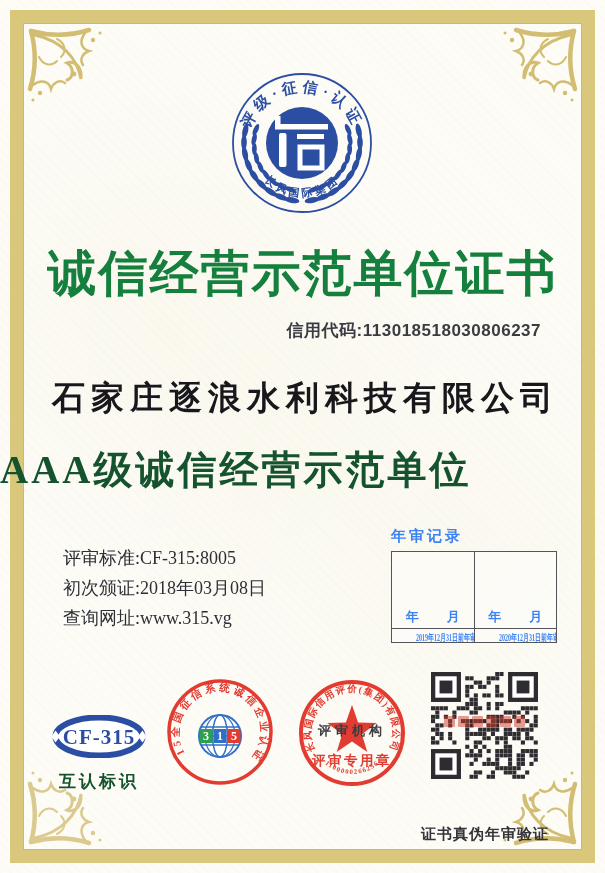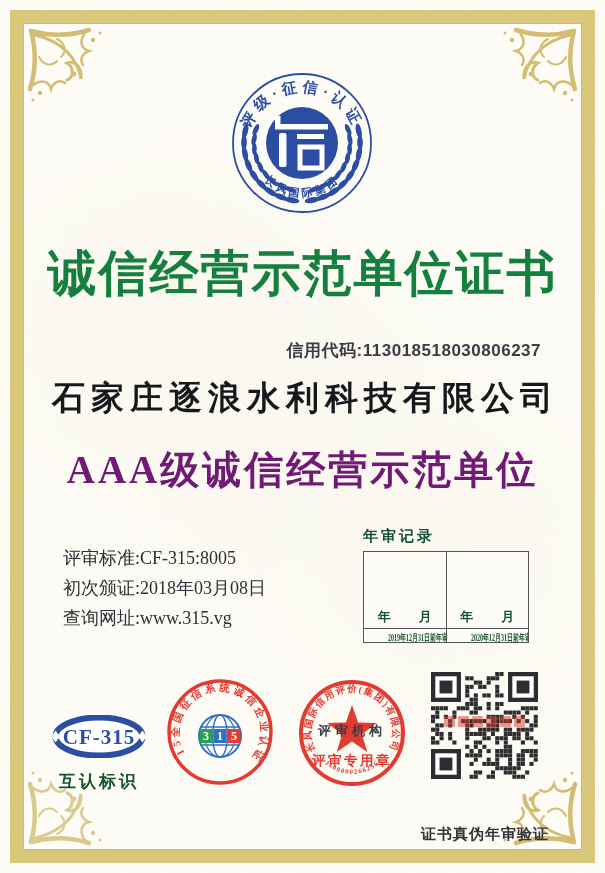--- a/index.html
+++ b/index.html
@@ -28,36 +28,36 @@
   svg text{font-family:"Liberation Serif",serif;}
 
   .title{
     position:absolute;top:241px;left:0;right:0;text-align:center;
     font-family:"Liberation Sans",sans-serif;font-weight:800;
     font-size:49px;letter-spacing:2px;color:#15803d;white-space:nowrap;
   }
   .credit{
     position:absolute;top:319px;right:64px;
     font-family:"Liberation Sans",sans-serif;font-weight:700;
-    font-size:17px;color:#3b3c43;letter-spacing:.5px;margin-top:20px;
+    font-size:17px;color:#3b3c43;letter-spacing:.5px;
   }
   .company{
     position:absolute;top:376px;left:0;right:0;text-align:center;
     font-family:"Liberation Sans",sans-serif;font-weight:800;
     font-size:33px;letter-spacing:6px;color:#17171c;white-space:nowrap;padding-left:6px;
   }
   .award{
-    position:absolute;top:443px;left:0;right:0;text-align:center;
-    font-weight:700;font-size:39px;letter-spacing:3px;color:#701a75;white-space:nowrap;
+    position:absolute;top:443px;left:0;right:0;text-align:left;
+    font-weight:700;font-size:39px;letter-spacing:3px;color:#14532d;white-space:nowrap;
   }
 
   .details{position:absolute;left:63px;top:543px;font-size:18px;font-weight:400;color:#2e2f36;line-height:30px;}
   .detail-row{white-space:nowrap;}
 
-  .review{position:absolute;left:363px;top:527px;color:#14532d;}
+  .review{position:absolute;left:391px;top:527px;color:#3b82f6;}
   .review-title{font-size:15px;font-weight:700;letter-spacing:3px;}
   .review-table{display:flex;width:164px;height:90px;border:1.5px solid #54545b;margin-top:5px;background:rgba(255,255,255,.4);}
   .review-cell{flex:1;position:relative;}
   .review-cell:first-child{border-right:1.5px solid #54545b;}
   .ym{position:absolute;left:0;right:0;bottom:16px;display:flex;justify-content:center;gap:28px;font-size:13px;font-weight:700;}
   .note{position:absolute;left:0;right:0;bottom:0;height:13px;border-top:1px solid #54545b;text-align:center;line-height:13px;overflow:hidden;}
   .note span{display:inline-block;font-size:10px;font-weight:700;white-space:nowrap;transform:scaleX(.6);transform-origin:center;}
 
   .cf-seal{position:absolute;left:52px;top:715px;width:94px;height:43px;}
   .cf-caption{position:absolute;left:50px;top:770px;width:98px;text-align:center;

